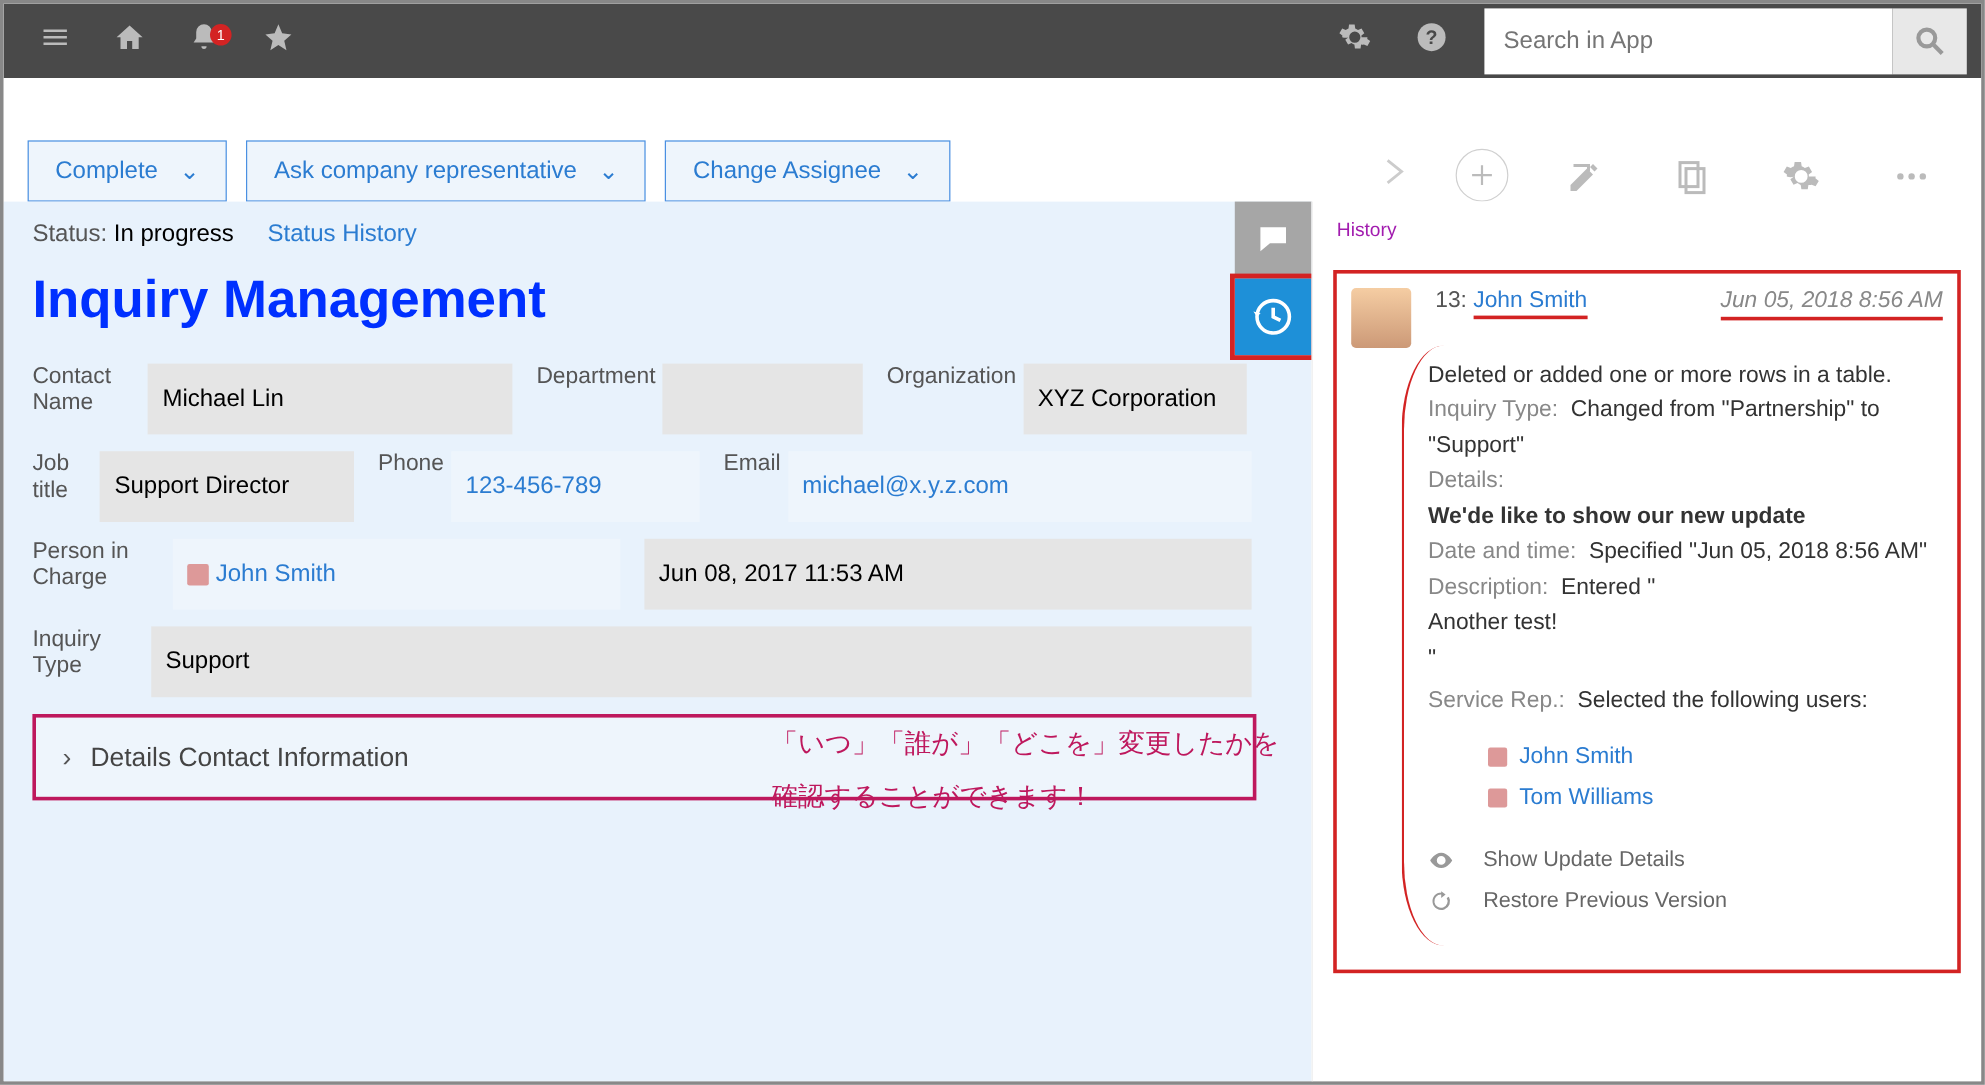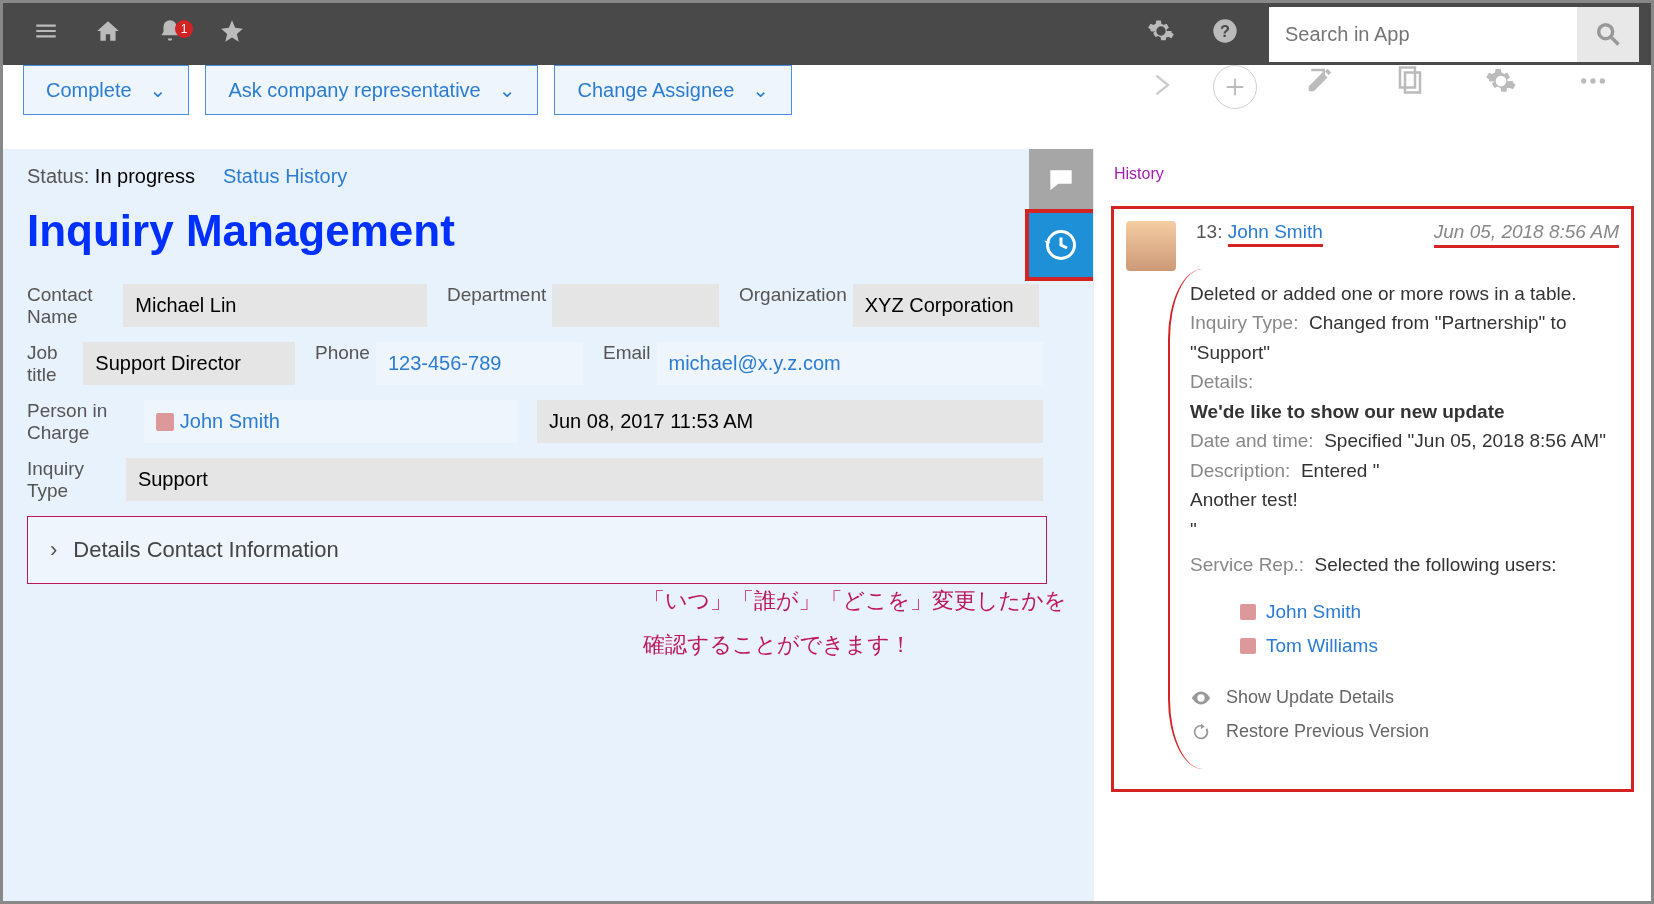--- a/index.html
+++ b/index.html
@@ -2,25 +2,25 @@
 <html><head>
 <meta charset="utf-8">
 <style>
 *{box-sizing:border-box;margin:0;padding:0;font-family:Arial,Helvetica,sans-serif}
 body{width:1654px;height:904px;background:#fff;overflow:hidden;position:relative;border:3px solid #888}
 .topbar{height:62px;background:#494949;display:flex;align-items:center;padding:0 12px}
 .topbar .icon{color:#bbb;font-size:26px;padding:0 18px;cursor:pointer;position:relative}
 .topbar .spacer{flex:1}
 .badge{position:absolute;top:2px;right:8px;background:#d32323;color:#fff;border-radius:50%;width:18px;height:18px;font-size:12px;display:flex;align-items:center;justify-content:center}
 .search-container{display:flex;align-items:stretch;height:55px;margin-left:12px}
-.search-input{width:308px;border:none;padding:0 16px;font-size:20px;color:#555;background:#fff}
+.search-input{width:340px;border:none;padding:0 16px;font-size:20px;color:#555;background:#fff}
 .search-btn{width:62px;background:#e8e8e8;border:none;display:flex;align-items:center;justify-content:center;cursor:pointer}
 .search-btn svg{fill:#999}
 
-.actionbar{height:84px;background:#fff;display:flex;align-items:flex-start;padding:0 20px;gap:16px}
+.actionbar{height:103px;background:#fff;display:flex;align-items:flex-end;padding:0 20px;gap:16px}
 .pill{border:1px solid #4a90e2;background:#eef5fc;color:#2b7cd1;padding:12px 22px;font-size:20px;display:flex;align-items:center;gap:18px;cursor:pointer}
 .pill .chev{color:#2b7cd1}
 .actionbar .spacer{flex:1}
 .ab-icon{color:#bbb;padding:0 22px;cursor:pointer}
 .ab-icon svg{fill:#bbb}
 .ab-icon.plus{border:1px solid #d0d0d0;border-radius:50%;width:44px;height:44px;display:flex;align-items:center;justify-content:center;padding:0;margin-right:10px}
 
 .content{display:flex;height:calc(904px - 62px - 84px - 6px)}
 .form-area{flex:0 0 1090px;background:#e8f2fc;padding:16px 24px;position:relative}
 .side-tabs{position:absolute;top:0;right:0;width:64px;display:flex;flex-direction:column}
@@ -32,26 +32,26 @@
 .status-row .label{color:#555}
 .status-row .value{color:#000;font-weight:400}
 .status-row a{color:#2b7cd1;text-decoration:none}
 
 .page-title{font-size:44px;color:#0030ff;font-weight:700;margin-bottom:28px}
 
 .fields{width:1020px}
 .row{display:flex;gap:20px;margin-bottom:14px;flex-wrap:wrap}
 .field{display:flex;flex-direction:row;gap:6px}
 .field label{font-size:19px;color:#555}
-.field .box{background:#e5e5e5;padding:10px 12px;font-size:20px;height:43px;display:flex;align-items:center;width:100%}
+.field .box{background:#e5e5e5;padding:10px 12px;font-size:20px;height:59px;display:flex;align-items:center;width:100%}
 .field .box.light{background:#eef5fc}
 .field .box.link{color:#2b7cd1}
 .avatar-sm{width:18px;height:18px;background:#d99;border-radius:2px;display:inline-block;margin-right:6px}
 
-.accordion{margin-top:14px;border:1px solid #be185d;background:#eef5fc;padding:20px 22px;font-size:22px;color:#444;cursor:pointer}
+.accordion{margin-top:14px;border:3px solid #be185d;background:#eef5fc;padding:20px 22px;font-size:22px;color:#444;cursor:pointer}
 .accordion .chev{margin-right:16px;color:#555}
 
 .callout{position:absolute;left:640px;top:430px;color:#be185d;font-size:22px;line-height:2}
 
 .history-panel{flex:1;background:#fff;padding:16px 20px;position:relative;border-left:1px solid #eee}
 .history-title{font-size:16px;color:#a21caf;margin-bottom:26px}
 .hist-card{outline:3px solid #d32323;padding:12px;position:relative;min-height:580px}
 .hist-card .hdr{display:flex;align-items:flex-start;gap:20px}
 .hist-card .avatar{width:50px;height:50px;background:linear-gradient(#f5cda3,#c97);border-radius:4px;flex:none}
 .hist-card .meta{flex:1}
@@ -59,21 +59,21 @@
 .line1 .num{color:#555}
 .line1 .user{color:#2b7cd1}
 .line1 .ts{color:#888;font-style:italic}
 .underline-red{border-bottom:3px solid #d32323;padding-bottom:2px}
 .hist-body{margin-left:64px;margin-top:8px;font-size:19px;color:#333;line-height:1.55}
 .hist-body .k{color:#888}
 .hist-body .bold{font-weight:700}
 .user-chip{display:flex;align-items:center;gap:4px;color:#2b7cd1;margin-left:50px;margin-top:4px}
 .user-chip .avatar-sm{width:16px;height:16px}
 .hist-actions{margin-top:24px;color:#666;font-size:18px}
-.hist-actions .act{display:flex;align-items:center;gap:14px;margin-top:6px;cursor:pointer}
+.hist-actions .act{display:flex;align-items:center;gap:24px;margin-top:6px;cursor:pointer}
 .arc{position:absolute;left:54px;top:60px;width:70px;height:500px;border:2px solid #d32323;border-top:none;border-right:none;border-bottom:none;border-radius:200px/400px;pointer-events:none}
 </style>
 </head>
 <body>
 
 <div class="topbar">
   <div class="icon"><svg width="26" height="26" viewBox="0 0 24 24">
         <path fill="#bbb" d="M3 6h18v2H3zM3 11h18v2H3zM3 16h18v2H3z"></path>
       </svg></div>
   <div class="icon"><svg width="26" height="26" viewBox="0 0 24 24">

